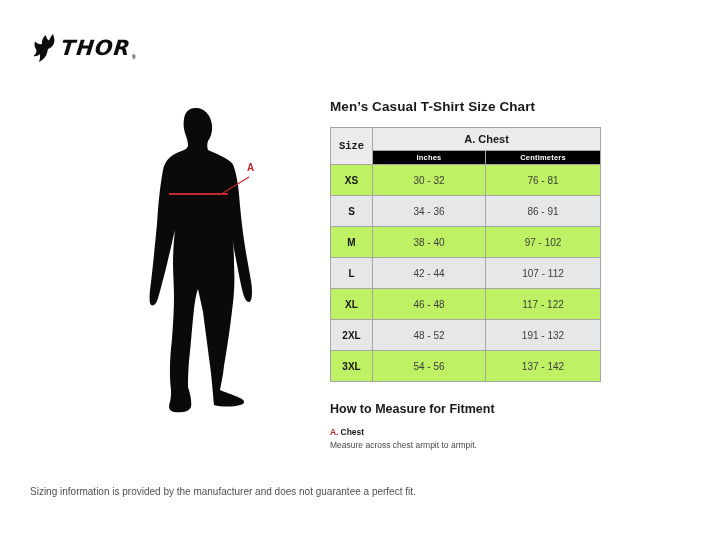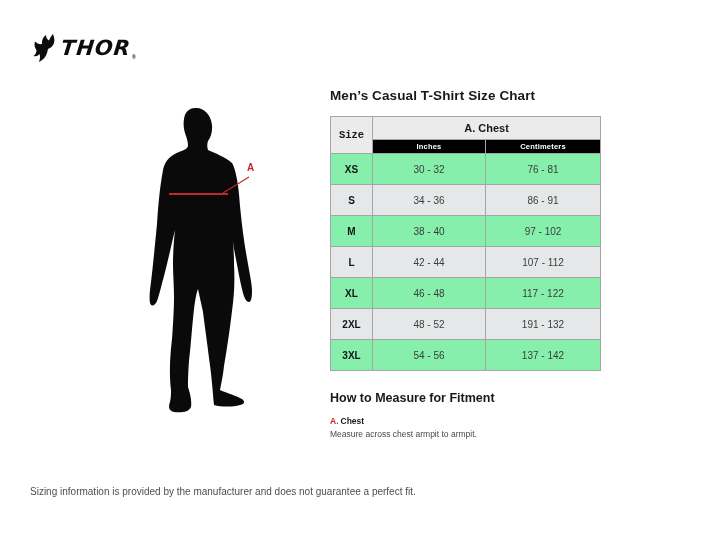--- a/index.html
+++ b/index.html
@@ -21,29 +21,29 @@
 
   
   .figure-svg { position:absolute; left:147px; top:106px; }
   .a-label {
     position:absolute; left:247px; top:163px;
     color:#c1272d; font-weight:bold; font-size:10px; line-height:1;
   }
 
   
   .content { position:absolute; left:330px; top:83px; width:271px; }
-  .chart-title { font-size:13.5px; font-weight:bold; color:#191919; margin:5px 0 13px 0; letter-spacing:0.1px; }
+  .chart-title { font-size:13.5px; font-weight:bold; color:#191919; margin:16px 0 13px 0; letter-spacing:0.1px; }
 
   table.size-table { width:100%; border-collapse:collapse; table-layout:fixed; }
   .size-table th, .size-table td { border:1px solid #a5a5a6; text-align:center; vertical-align:middle; padding:0; }
   .col-size { width:42px; }
   .size-head { background:#ebebec; font-size:10.5px; font-weight:bold; color:#191919;font-family:Liberation Mono, monospace; }
   .group-head { background:#ebebec; font-size:11px; font-weight:bold; color:#191919; height:22px; }
   .unit-head { background:#000000; color:#ffffff; font-size:7.5px; font-weight:bold; height:13px; letter-spacing:0.2px; }
-  .size-table tbody tr { height:31px; background:#86efac; }
+  .size-table tbody tr { height:31px; background:#bef264; }
   .size-table tbody tr.alt { background:#e6e7e8; }
   .size-table tbody th { font-size:10px; font-weight:bold; color:#141414; }
   .size-table tbody td { font-size:10px; color:#3c3c3c; }
 
   .measure-title { font-size:12.5px; font-weight:bold; color:#191919; margin:20px 0 11px 0; }
   .measure-head { font-size:8.5px; line-height:1.2; }
   .measure-label { color:#c1272d; font-weight:bold; }
   .measure-name { color:#191919; font-weight:bold; margin-left:2px; }
   .measure-desc { font-size:8.5px; color:#4a4a4a; margin-top:3px; }
 

